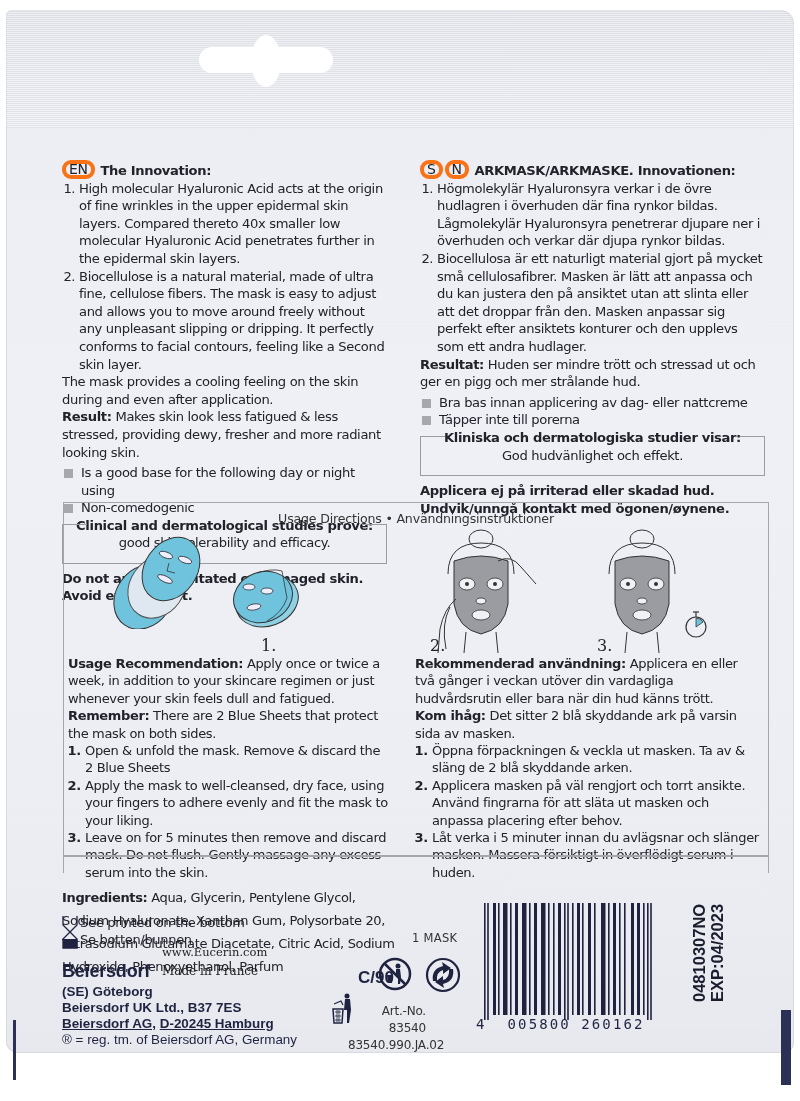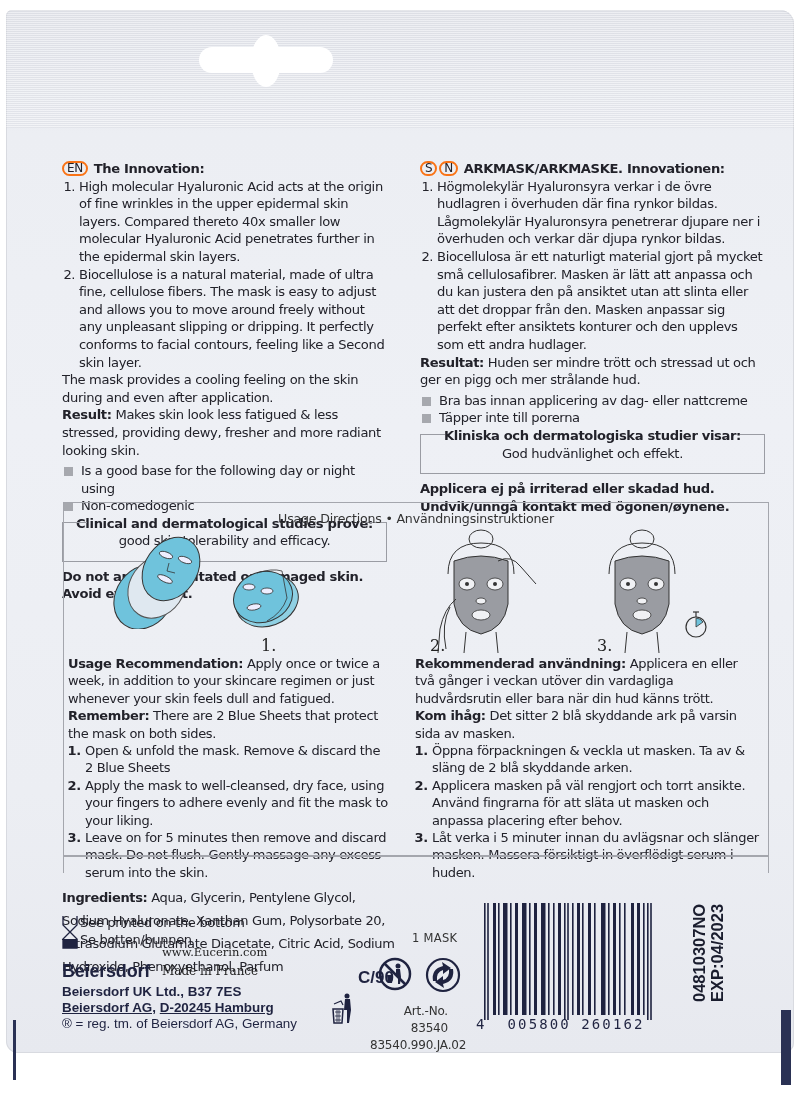--- a/index.html
+++ b/index.html
@@ -26,21 +26,21 @@
   }
   .hang-slot-round {
     position: absolute; left: 251px; top: 35px; width: 30px; height: 52px;
     background: #ffffff; border-radius: 50%;
   }
   .col { position: absolute; font-size: 13.1px; line-height: 17.6px; font-family: "DejaVu Sans", sans-serif; letter-spacing: -0.35px; color: #22222a; }
   .col-en { left: 62px; top: 160px; width: 325px; }
   .col-sv { left: 420px; top: 160px; width: 345px; }
   .heading { margin: 0; }
   .lang-badge {
-    display: inline-block; border: 2px solid #f97316; border-radius: 9px; font-size: 12px; line-height: 11px;
+    display: inline-block; border: 4px solid #f97316; border-radius: 9px; font-size: 14px; line-height: 11px;
     padding: 0 3px; margin-right: 2px; vertical-align: 1px;
   }
   .b { font-weight: bold; }
   ol.steps { margin: 0; padding: 0 0 0 17px; }
   ol.steps li { padding-left: 0; }
   .para { margin: 0; }
   ul.bullets { list-style: none; margin: 3px 0 0 0; padding: 0; }
   ul.bullets li { position: relative; padding-left: 19px; }
   ul.bullets li::before {
     content: ""; position: absolute; left: 2px; top: 5px; width: 9px; height: 9px; background: #a6a8ae;
@@ -76,21 +76,21 @@
   .bottom-ref { position: absolute; left: 80px; top: 914px; font-size: 13px; line-height: 17px; letter-spacing: -0.3px; }
   .beiersdorf-logo { position: absolute; left: 62px; top: 961px; font-family: "Liberation Sans", sans-serif; font-weight: bold; font-size: 18px; color: #1f2340; letter-spacing: -0.2px; }
   .www { position: absolute; left: 162px; top: 945px; font-family: "DejaVu Serif", serif; font-size: 11.5px; color: #222; }
   .made-in { position: absolute; left: 162px; top: 964px; font-family: "DejaVu Serif", serif; font-size: 12px; color: #222; }
   .address { position: absolute; left: 62px; top: 984px; font-family: "Liberation Sans", sans-serif; font-size: 13.4px; line-height: 16px; font-weight: bold; color: #1f2340; }
   .address .u { text-decoration: underline; }
   .address .reg { font-weight: normal; }
   .one-mask { position: absolute; left: 412px; top: 931px; font-size: 11.5px; letter-spacing: 0.3px; color: #333; }
   .c90 { position: absolute; left: 358px; top: 968px; font-family: "Liberation Sans", sans-serif; font-weight: bold; font-size: 17px; color: #1f2340; }
   .icon-box { position: absolute; }
-  .artno { position: absolute; left: 370px; top: 1003px; width: 78px; text-align: right; font-size: 12px; line-height: 17px; color: #333; letter-spacing: -0.2px; }
+  .artno { position: absolute; left: 348px; top: 1003px; width: 78px; text-align: right; font-size: 12px; line-height: 17px; color: #333; letter-spacing: -0.2px; }
   .barcode { position: absolute; left: 484px; top: 903px; width: 168px; height: 117px; }
   .barcode-digits { position: absolute; left: 476px; top: 1016px; font-family: "DejaVu Sans Mono", monospace; font-size: 14px; color: #1f2340; letter-spacing: 2.1px; text-align: center; }
   .lot { position: absolute; left: 690px; top: 1002px; transform-origin: left top; transform: rotate(-90deg); font-family: "Liberation Sans", sans-serif; font-weight: bold; font-size: 16.5px; line-height: 18px; color: #1a1d2e; white-space: nowrap; }
 </style>
 </head>
 <body>
 
 <div class="pack"></div>
 <div class="hang-slot"></div>
 <div class="hang-slot-round"></div>
@@ -229,20 +229,21 @@
 </svg>
 <div class="bottom-ref">
   <div>See printed on the bottom</div>
   <div>Se botten/bunnen</div>
 </div>
 
 <div class="www">www.Eucerin.com</div>
 <div class="beiersdorf-logo">Beiersdorf</div>
 <div class="made-in">Made in France</div>
 <div class="address">
+  <div>(SE) Göteborg</div>
   <div>Beiersdorf UK Ltd., B37 7ES</div>
   <div><span class="u">Beiersdorf AG,</span> <span class="u">D-20245 Hamburg</span></div>
   <div class="reg">® = reg. tm. of Beiersdorf AG, Germany</div>
 </div>
 
 <div class="one-mask">1 MASK</div>
 <div class="c90">C/90</div>
 
 <svg class="icon-box" style="left:378px;top:957px;" width="34" height="34" viewBox="0 0 34 34">
   <circle cx="17" cy="17" r="15" fill="none" stroke="#1f2340" stroke-width="2.5"></circle>

